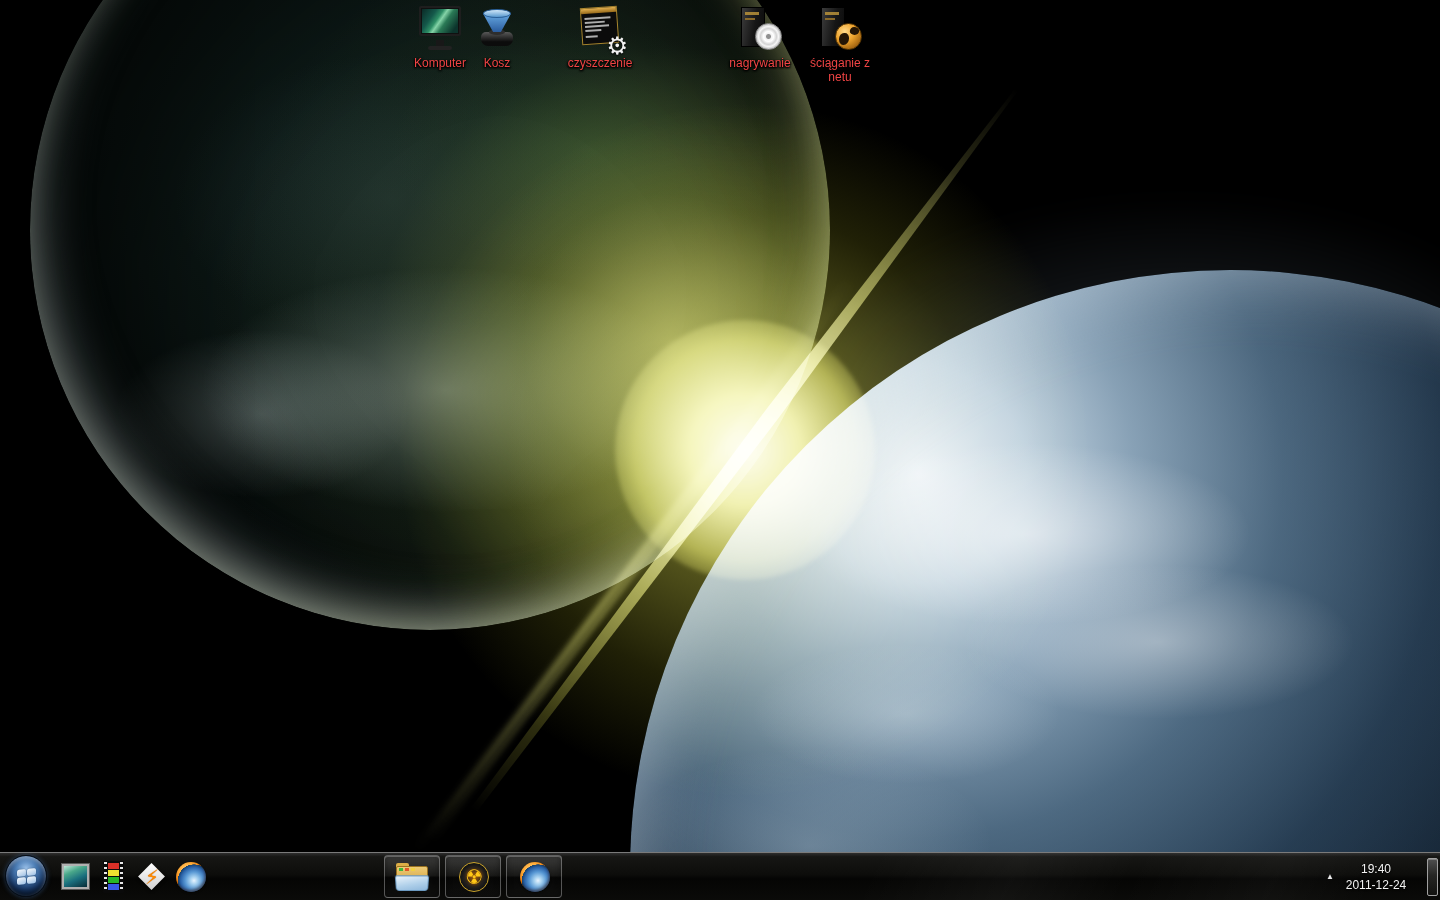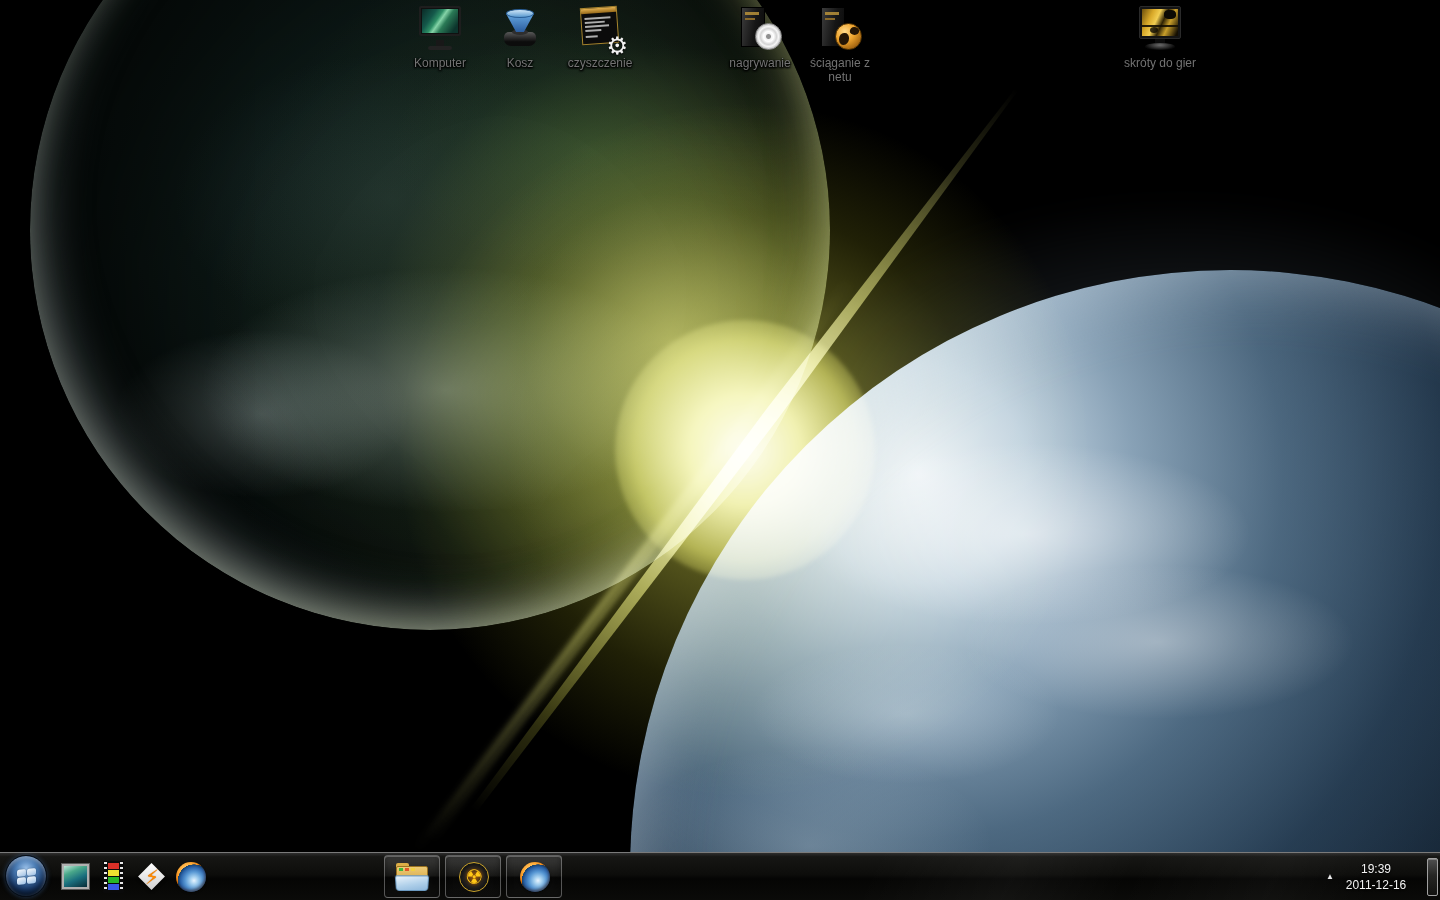--- a/index.html
+++ b/index.html
@@ -40,21 +40,21 @@
   #beam-f2{left:581px;top:345px;width:8px;height:560px;transform:rotate(37deg);filter:blur(2px);opacity:.35;
     background:linear-gradient(to bottom,transparent,rgba(230,230,110,.5) 50%,transparent);}
   #glow-outer{left:395px;top:100px;width:700px;height:700px;border-radius:50%;z-index:5;mix-blend-mode:screen;
     background:radial-gradient(circle,rgba(250,250,130,.55) 0%,rgba(235,235,80,.36) 25%,rgba(200,200,40,.16) 48%,transparent 70%);}
   #glow-core{left:615px;top:320px;width:260px;height:260px;border-radius:50%;z-index:6;mix-blend-mode:screen;
     background:radial-gradient(circle,rgba(255,255,238,.98) 0%,rgba(255,255,175,.9) 30%,rgba(250,250,105,.55) 60%,transparent 80%);filter:blur(2px);}
   
   .dicon{position:absolute;top:4px;width:84px;text-align:center;z-index:10;cursor:pointer;}
   .ico{position:relative;width:48px;height:48px;margin:0 auto;}
   .ico *{position:absolute;box-sizing:border-box;}
-  .dlabel{display:inline-block;max-width:78px;margin-top:4px;font-size:12px;line-height:14px;color:#737373;
+  .dlabel{display:inline-block;max-width:78px;margin-top:4px;font-size:12px;line-height:14px;color:#ef4444;
     text-shadow:0 1px 2px #000,1px 1px 2px #000,-1px 1px 2px #000;}
   
   .mon .scr{left:3px;top:2px;width:42px;height:30px;background:#101010;border:2px solid #1e1e1e;border-radius:2px;}
   .mon .scr i{display:block;position:absolute;inset:1px;background:linear-gradient(125deg,#0a2a26 0%,#14584a 28%,#2e8f66 42%,#85d4a8 50%,#2a7a56 62%,#0c342c 88%);}
   .mon .neck{left:20px;top:36px;width:8px;height:6px;background:#181818;}
   .mon .base{left:12px;top:42px;width:24px;height:4px;background:#222;border-radius:2px;}
   
   .kosz .cone{left:10px;top:8px;width:28px;height:20px;background:linear-gradient(to bottom,#6db0e8,#2a5c9e);clip-path:polygon(0 8%,100% 8%,64% 100%,36% 100%);}
   .kosz .rim{left:10px;top:5px;width:28px;height:9px;border-radius:50%;background:linear-gradient(#cfe6f8,#5a9ad0);border:1px solid #2a5f98;}
   .kosz .ped{left:8px;top:28px;width:32px;height:14px;background:linear-gradient(#585858,#0c0c0c 70%);border-radius:5px 5px 7px 7px;}
@@ -180,21 +180,21 @@
       <div class="ico mon">
         <span class="scr">
             <i></i>
           </span>
           <span class="neck"></span>
           <span class="base"></span>
       </div>
       <span class="dlabel">Komputer</span>
     </div>
 
-    <div class="dicon" style="left:478px">
+    <div class="dicon" style="left:455px">
       <div class="ico kosz">
         <span class="ped">
             <i></i>
           </span>
           <span class="cone"></span>
           <span class="rim"></span>
       </div>
       <span class="dlabel">Kosz</span>
     </div>
 
@@ -233,34 +233,20 @@
         <span class="globe">
             <i class="c1"></i>
             <i class="c2"></i>
           </span>
       </div>
       <span class="dlabel">ściąganie z netu</span>
     </div>
 
 
 
-    <div class="dicon" style="left:1118px">
-      <div class="ico gtv">
-        <span class="fr">
-            <span class="scr2">
-              <i class="b1"></i>
-              <i class="b2"></i>
-              <i class="lnx"></i>
-            </span>
-          </span>
-        <span class="neck"></span>
-          <span class="base"></span>
-      </div>
-      <span class="dlabel">skróty do gier</span>
-    </div>
   </div>
 
   <div id="taskbar">
     <div id="start-orb">
       <span class="flag">
           <i></i>
           <i></i>
           <i></i>
           <i></i>
         </span>
@@ -295,19 +281,19 @@
     </div>
     <div class="task-btn" id="btn-nero">
       <span class="rad"></span>
     </div>
     <div class="task-btn" id="btn-ff">
       <span class="ffball"></span>
     </div>
 
     <div id="tray-arrow">▲</div>
     <div id="clock">
-      <span style="display:block">19:39</span>
-      <span style="display:block">2011-12-16</span>
+      <span style="display:block">19:40</span>
+      <span style="display:block">2011-12-24</span>
     </div>
     <div id="show-desktop"></div>
   </div>
 
 </div>
 
 </body></html>

